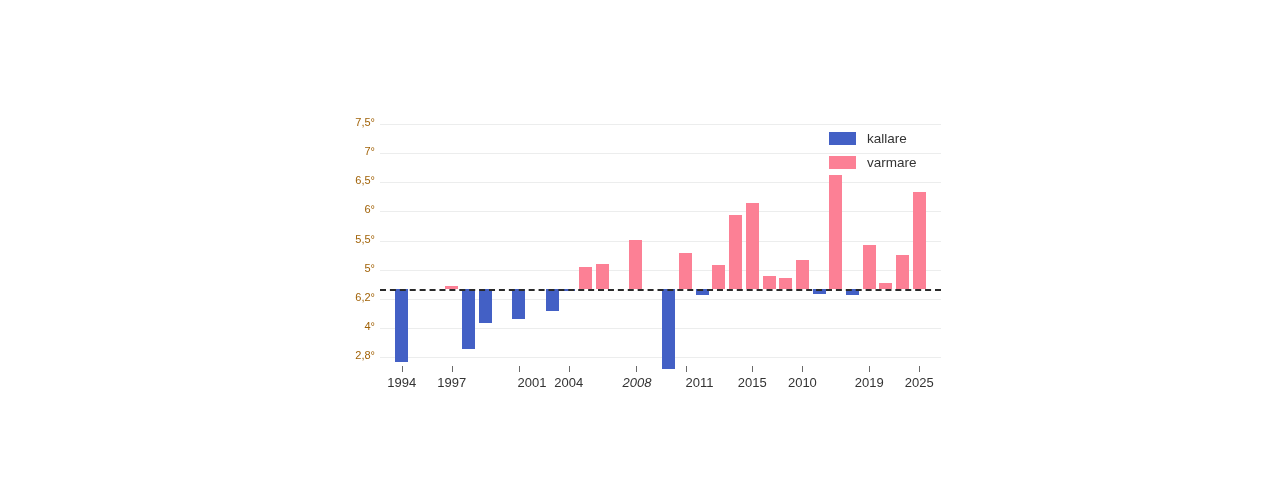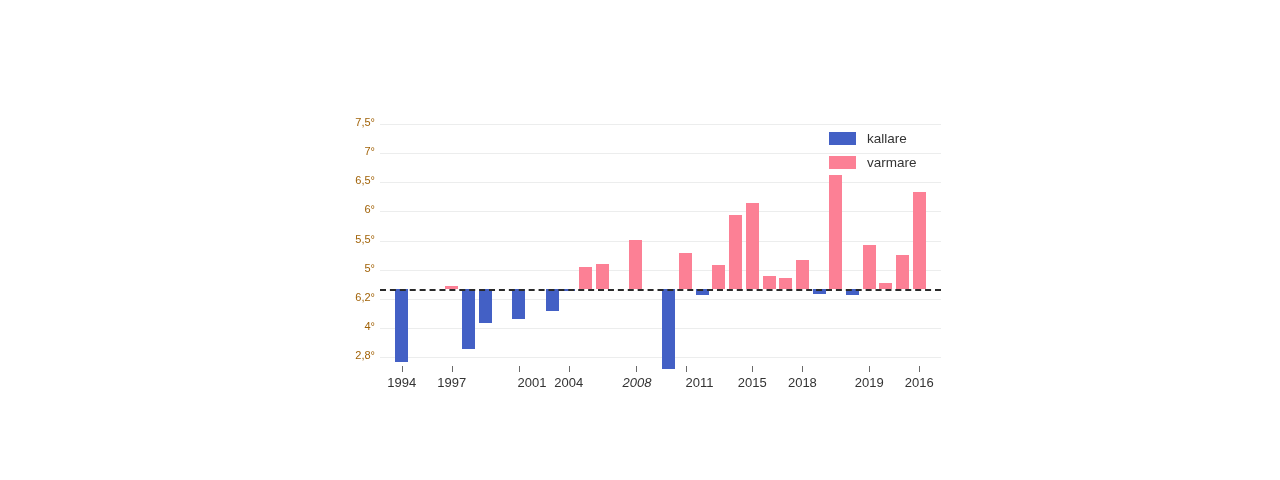--- a/index.html
+++ b/index.html
@@ -156,25 +156,25 @@
         <div class="xlabel" style="left: 152px;">2001</div>
         <div class="tick" style="left: 188.7px;"></div>
         <div class="xlabel" style="left: 188.7px;">2004</div>
         <div class="tick" style="left: 255.5px;"></div>
         <div class="xlabel" style="left: 257px; font-style: italic;">2008</div>
         <div class="tick" style="left: 305.5px;"></div>
         <div class="xlabel" style="left: 305.5px; margin-left: 14px;">2011</div>
         <div class="tick" style="left: 372.3px;"></div>
         <div class="xlabel" style="left: 372.3px;">2015</div>
         <div class="tick" style="left: 422.4px;"></div>
-        <div class="xlabel" style="left: 422.4px;">2018</div>
+        <div class="xlabel" style="left: 422.4px;">2010</div>
         <div class="tick" style="left: 489.2px;"></div>
         <div class="xlabel" style="left: 489.2px;">2019</div>
         <div class="tick" style="left: 539.3px;"></div>
-        <div class="xlabel" style="left: 539.3px;">2016</div>
+        <div class="xlabel" style="left: 539.3px;">2025</div>
       </div>
   </div>
 
   <div class="legend">
     <div class="legend-row">
       <span class="legend-swatch cold"></span>
       <span class="legend-label">kallare</span>
     </div>
     <div class="legend-row">
       <span class="legend-swatch warm"></span>

